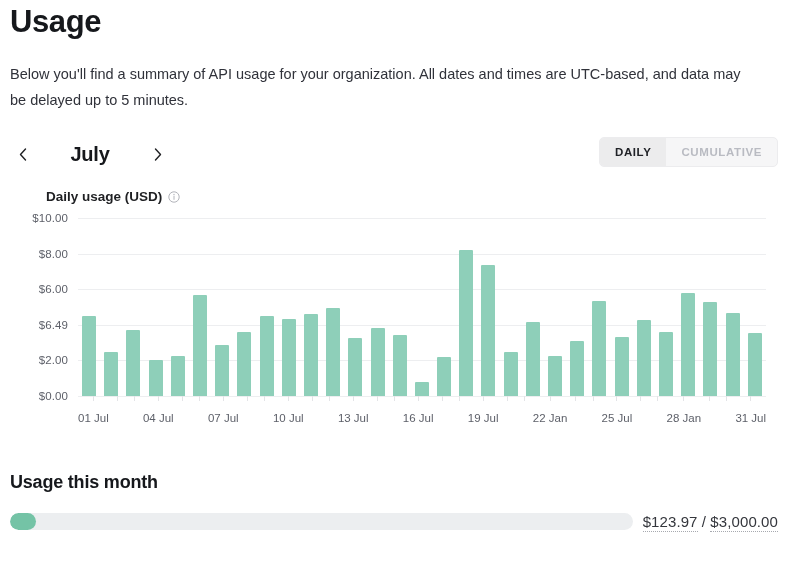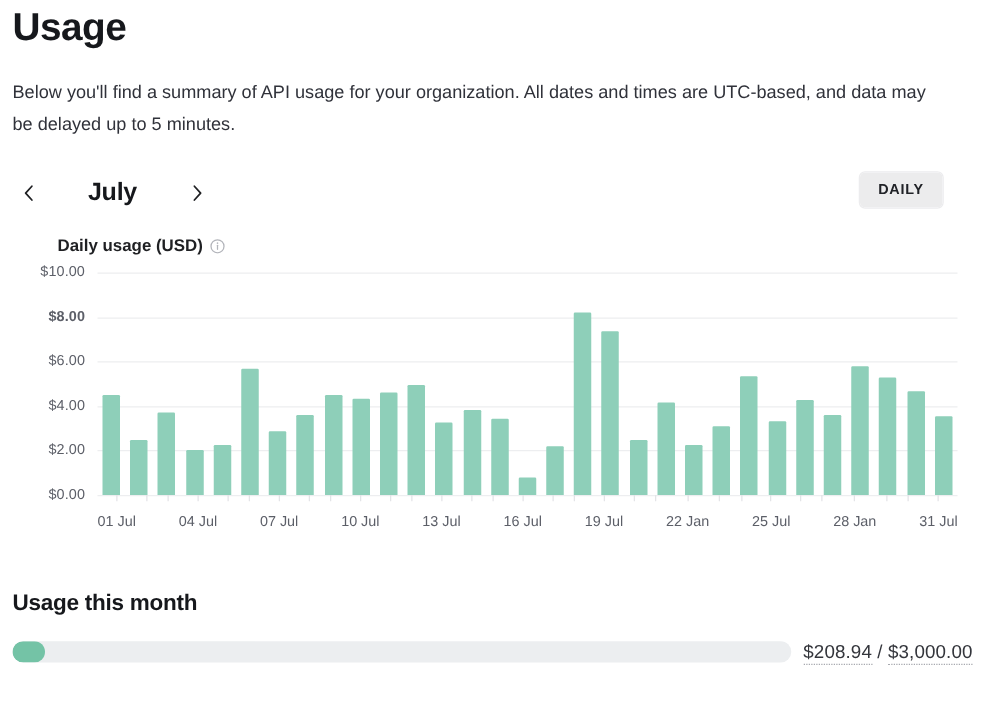--- a/index.html
+++ b/index.html
@@ -53,21 +53,21 @@
     font-size: 20px;
     font-weight: bold;
     color: #16181c;
     letter-spacing: -0.2px;
     min-width: 92px;
     text-align: center;
     margin: 0 8px;
   }
   .toggle-group {
     position: absolute;
-    right: 23px; top: 0;
+    right: 0; top: 0;
     display: flex;
     border-radius: 5px;
     overflow: hidden;
     background: #f6f6f7;
     border: 1px solid #ececee;
     height: 30px;
   }
   .toggle-btn {
     border: none;
     background: transparent;
@@ -229,45 +229,46 @@
         <span>
           <svg width="13" height="15" viewBox="0 0 13 15" fill="none">
             <path d="M4.5 2L9.5 7.5L4.5 13" stroke="currentColor" stroke-width="1.4" stroke-linecap="round" stroke-linejoin="round"></path>
           </svg>
         </span>
       </button>
     </div>
 
     <div class="toggle-group">
       <button class="toggle-btn active">DAILY</button>
+      <button class="toggle-btn">CUMULATIVE</button>
     </div>
   </div>
 
   <div class="chart-title-row">
     <span class="chart-title">Daily usage (USD)</span>
     <span class="info-icon">
       <svg width="12" height="12" viewBox="0 0 12 12" fill="none">
         <circle cx="6" cy="6" r="5.2" stroke="currentColor" stroke-width="1"></circle>
         <path d="M6 5.2V8.4" stroke="currentColor" stroke-width="1" stroke-linecap="round"></path>
         <circle cx="6" cy="3.5" r="0.65" fill="currentColor"></circle>
       </svg>
     </span>
   </div>
 
   <div class="chart">
     <div class="plot">
       <div id="gridlines">
           <div class="gridline" style="top: 0%;"></div>
           <div class="ytick" style="top: 0%;">$10.00</div>
           <div class="gridline" style="top: 20%;"></div>
-          <div class="ytick" style="top: 20%; font-weight: bold;">$8.00</div>
+          <div class="ytick" style="top: 20%;">$8.00</div>
           <div class="gridline" style="top: 40%;"></div>
           <div class="ytick" style="top: 40%;">$6.00</div>
           <div class="gridline" style="top: 60%;"></div>
-          <div class="ytick" style="top: 60%;">$4.00</div>
+          <div class="ytick" style="top: 60%;">$6.49</div>
           <div class="gridline" style="top: 80%;"></div>
           <div class="ytick" style="top: 80%;">$2.00</div>
           <div class="gridline" style="top: 100%;"></div>
           <div class="ytick" style="top: 100%;">$0.00</div>
         </div>
       <div class="bars" id="bars">
           <div class="bar-slot">
             <div class="bar" title="01 Jul: $4.50" style="height: 45%; background: rgb(142, 207, 185);"></div>
           </div>
           <div class="bar-slot">
@@ -472,17 +473,17 @@
     </div>
   </div>
 
   <div class="section-title">Usage this month</div>
 
   <div class="usage-row">
     <div class="progress-track">
       <div class="progress-fill" id="progress-fill" style="width: 4.1%; background: rgb(116, 195, 166);"></div>
     </div>
     <div class="usage-amounts">
-      <span class="dotted">$208.94</span><span>&nbsp;/&nbsp;</span><span class="dotted">$3,000.00</span>
+      <span class="dotted">$123.97</span><span>&nbsp;/&nbsp;</span><span class="dotted">$3,000.00</span>
     </div>
   </div>
 
 </div>
 
 </body></html>

